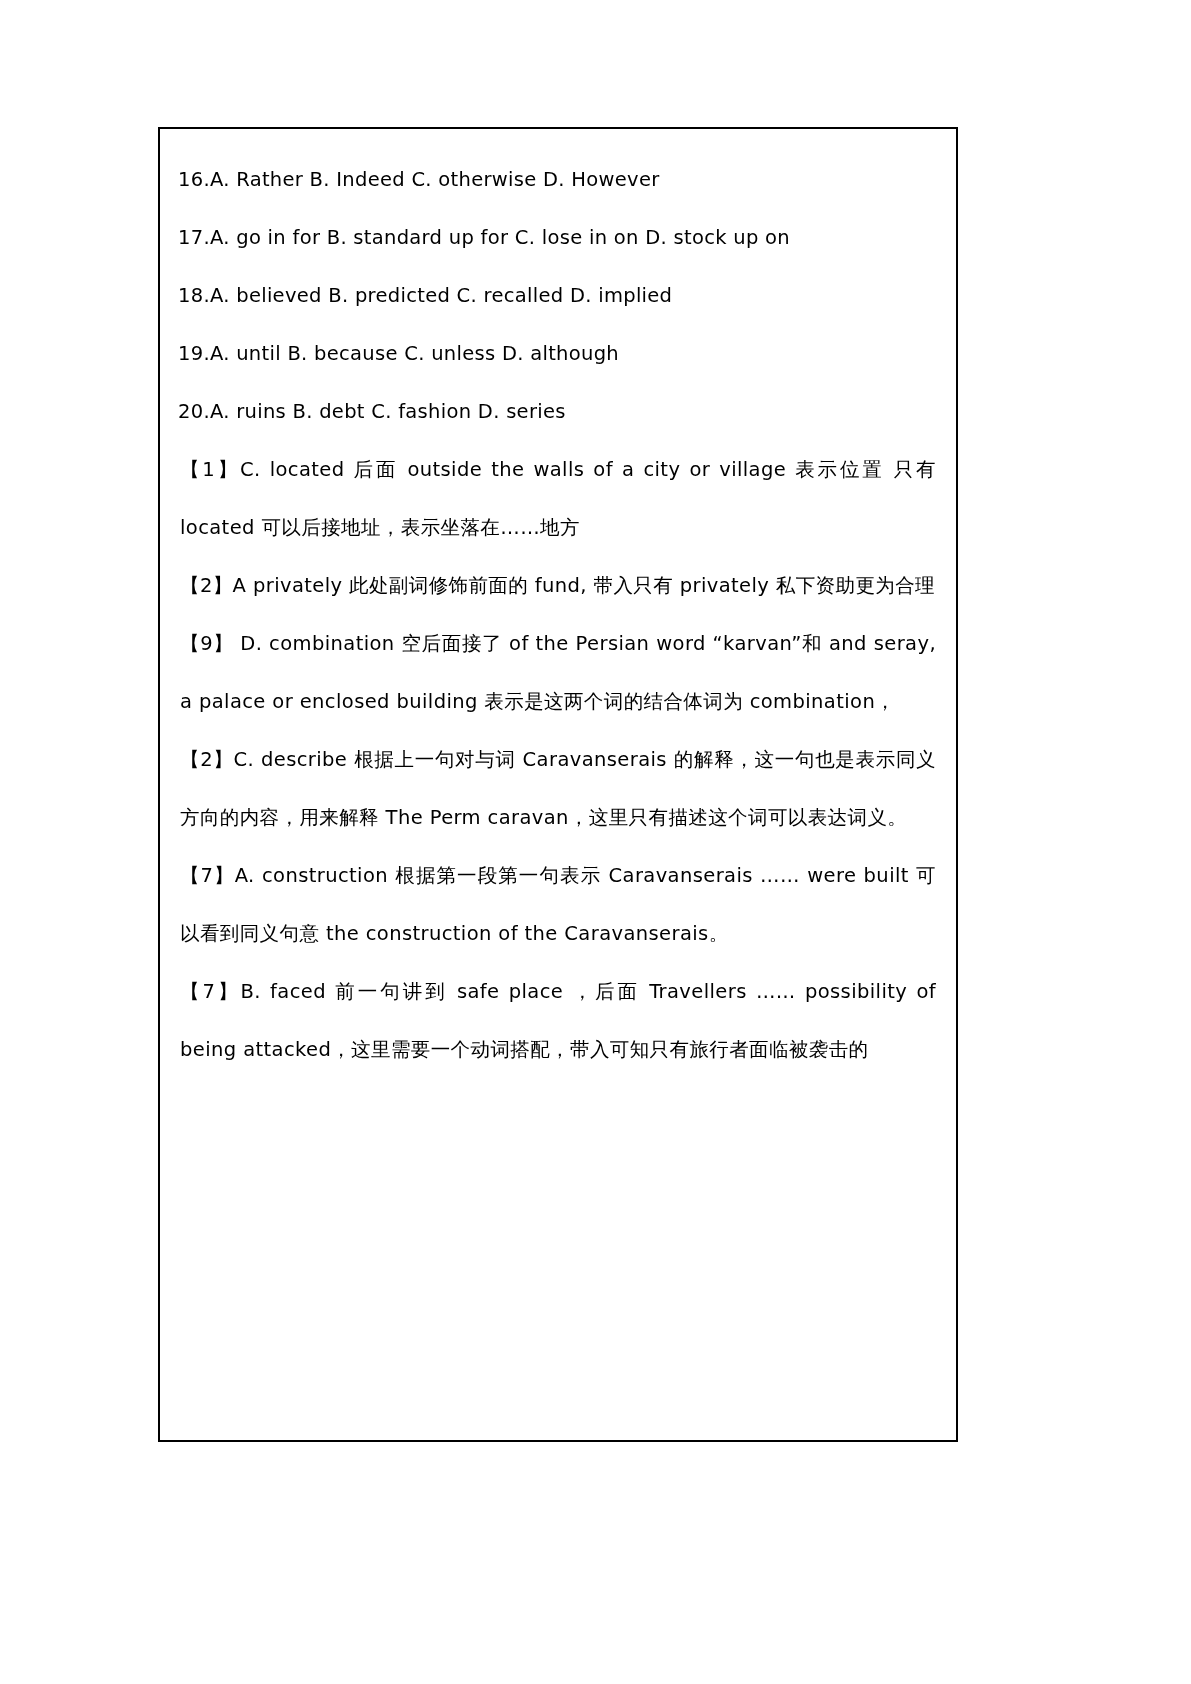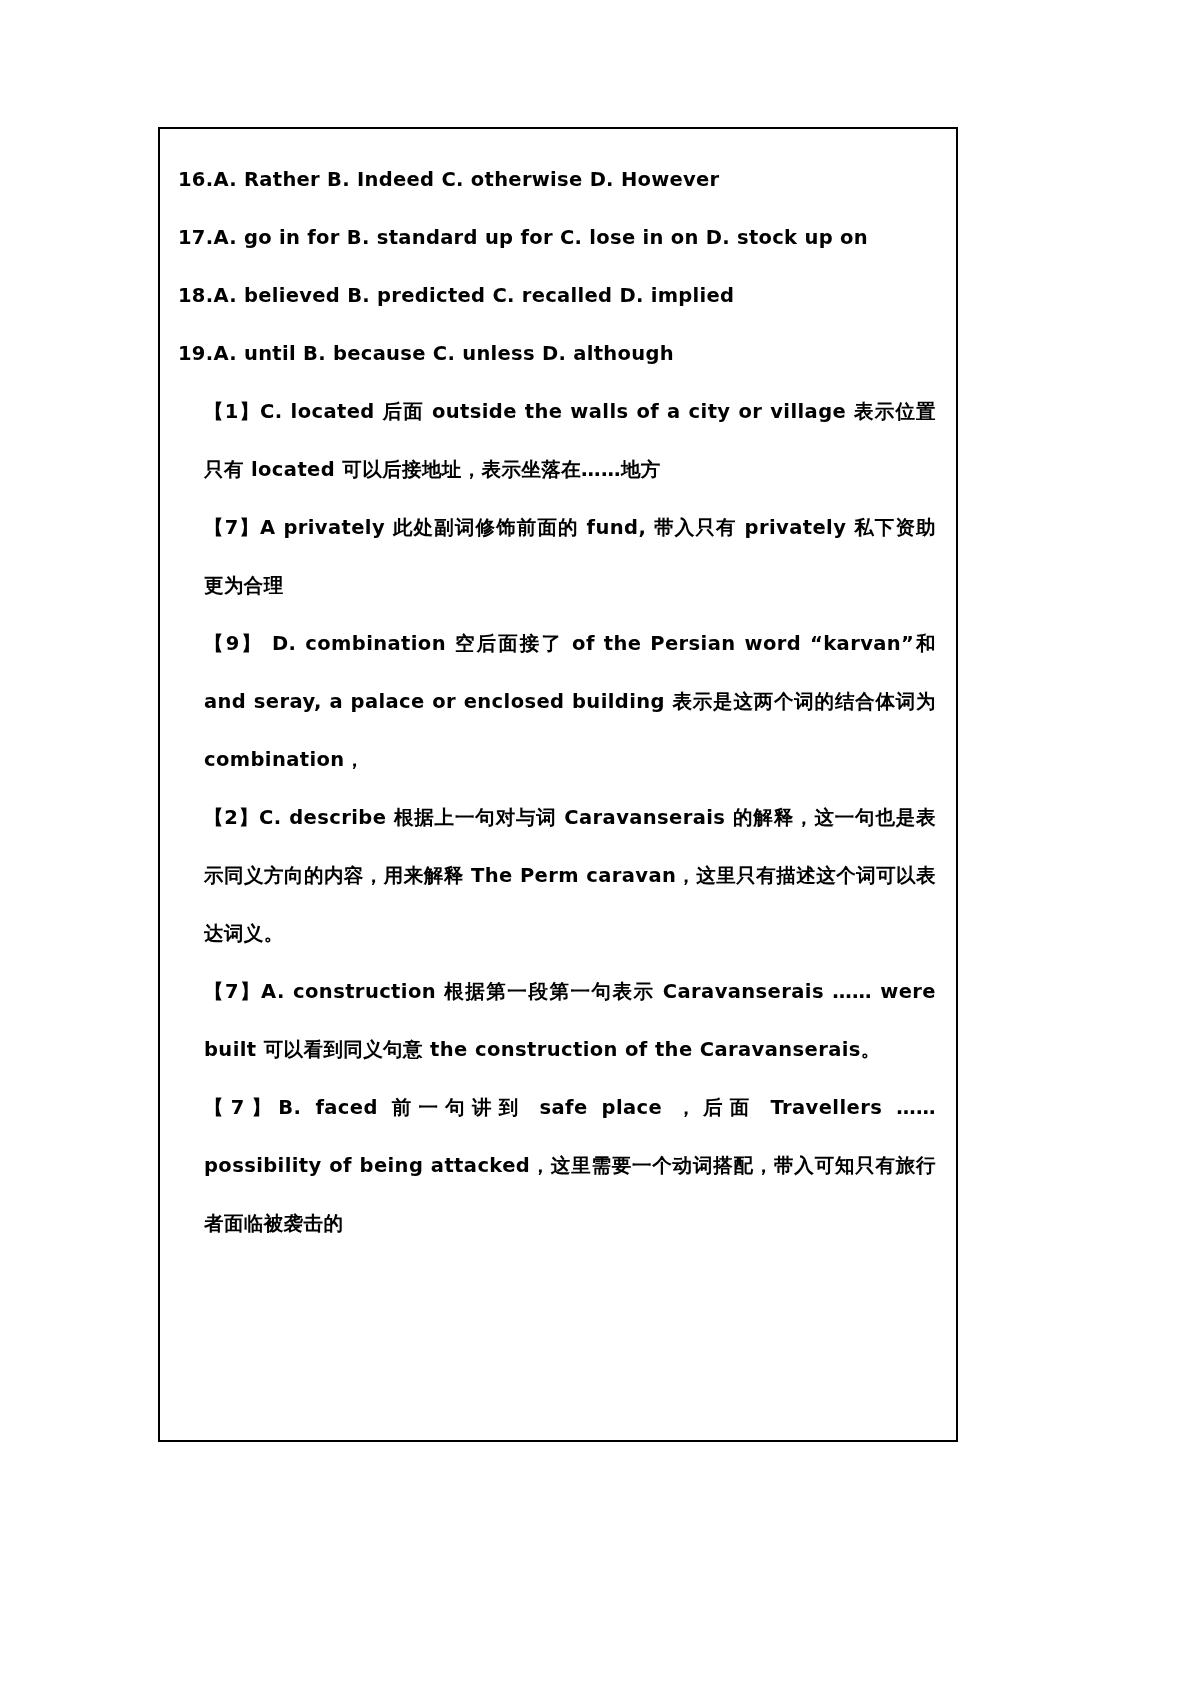--- a/index.html
+++ b/index.html
@@ -11,21 +11,20 @@
     width: 1191px;
     height: 1684px;
     font-family: "DejaVu Sans", "Liberation Sans", sans-serif;
     color: #000000;
   }
   .page {
     position: relative;
     width: 1191px;
     height: 1684px;
     box-sizing: border-box;
-    font-weight: bold;
   }
   .doc-frame {
     position: absolute;
     left: 158px;
     top: 127px;
     width: 800px;
     height: 1315px;
     border: 2px solid #000000;
     box-sizing: border-box;
     padding: 22px 20px 10px 18px;
@@ -42,38 +41,38 @@
     font-size: 19.5px;
     line-height: 58px;
     letter-spacing: 0.3px;
   }
   .para {
     margin: 0;
   }
   .para-just {
     text-align: justify;
     text-justify: inter-character;
-    margin-left: 24px;
   }
   .sp-first {
     padding-left: 2px;
   }
 </style>
 </head>
 <body>
 
 <div class="page">
   <div class="doc-frame">
 
     <div class="q-line">16.A. Rather B. Indeed C. otherwise D. However</div>
     <div class="q-line">17.A. go in for B. standard up for C. lose in on D. stock up on</div>
     <div class="q-line">18.A. believed B. predicted C. recalled D. implied</div>
     <div class="q-line">19.A. until B. because C. unless D. although</div>
+    <div class="q-line">20.A. ruins B. debt C. fashion D. series</div>
 
     <div class="line para para-just sp-first">【1】C. located 后面 outside the walls of a city or village 表示位置 只有 located 可以后接地址，表示坐落在……地方</div>
-    <div class="line para para-just sp-first">【7】A privately 此处副词修饰前面的 fund, 带入只有 privately 私下资助更为合理</div>
+    <div class="line para para-just sp-first">【2】A privately 此处副词修饰前面的 fund, 带入只有 privately 私下资助更为合理</div>
     <div class="line para para-just sp-first">【9】 D. combination 空后面接了 of the Persian word “karvan”和 and seray, a palace or enclosed building 表示是这两个词的结合体词为 combination，</div>
     <div class="line para para-just sp-first">【2】C. describe 根据上一句对与词 Caravanserais 的解释，这一句也是表示同义方向的内容，用来解释 The Perm caravan，这里只有描述这个词可以表达词义。</div>
     <div class="line para para-just sp-first">【7】A. construction 根据第一段第一句表示 Caravanserais …… were built 可以看到同义句意 the construction of the Caravanserais。</div>
     <div class="line para para-just sp-first">【7】B. faced 前一句讲到 safe place ，后面 Travellers …… possibility of being attacked，这里需要一个动词搭配，带入可知只有旅行者面临被袭击的</div>
 
   </div>
 </div>
 
 </body></html>

